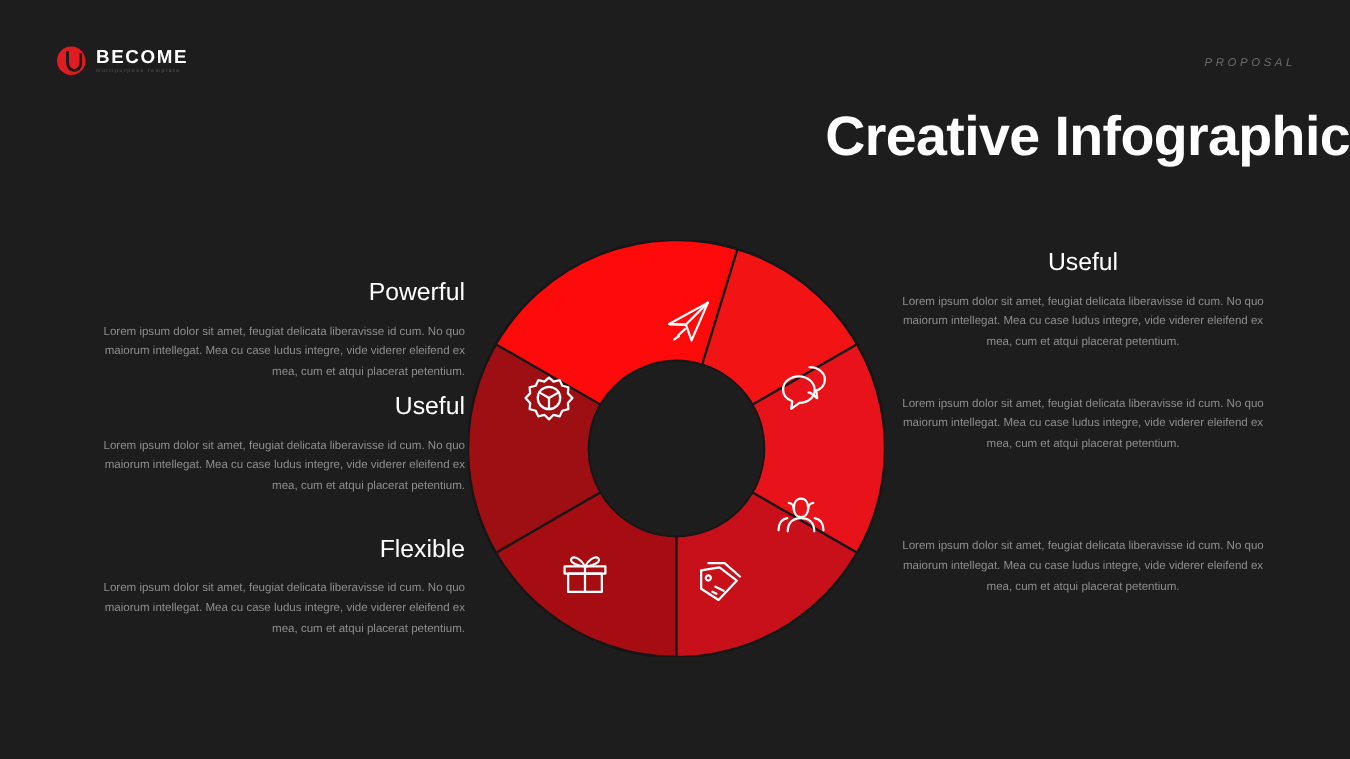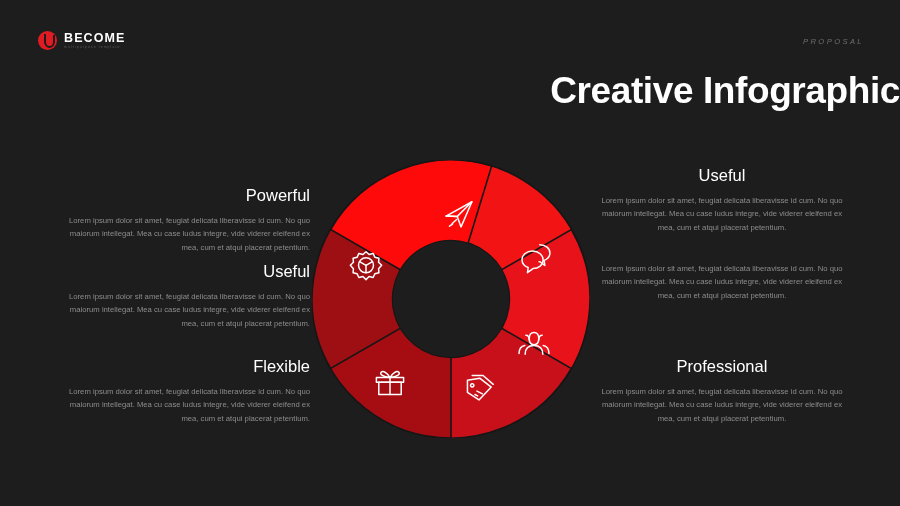--- a/index.html
+++ b/index.html
@@ -129,21 +129,20 @@
   <div class="block right b-useful">
     <div class="head">Useful</div>
     <div class="body">Lorem ipsum dolor sit amet, feugiat delicata liberavisse id cum. No quo maiorum intellegat. Mea cu case ludus integre, vide viderer eleifend ex mea, cum et atqui placerat petentium.</div>
   </div>
 
   <div class="block right b-creative">
     <div class="body">Lorem ipsum dolor sit amet, feugiat delicata liberavisse id cum. No quo maiorum intellegat. Mea cu case ludus integre, vide viderer eleifend ex mea, cum et atqui placerat petentium.</div>
   </div>
 
   <div class="block right b-prof">
-    <div class="head">Professional</div>
     <div class="body">Lorem ipsum dolor sit amet, feugiat delicata liberavisse id cum. No quo maiorum intellegat. Mea cu case ludus integre, vide viderer eleifend ex mea, cum et atqui placerat petentium.</div>
   </div>
 
   <div class="donut-wrap">
     <svg viewBox="0 0 278 278">
       <g id="petals">
           <path d="M 139 0 A 139 139 0 0 1 274.43743900514767 107.73180344620276 L 195.88372438216203 125.86735744740517 A 58.379999999999995 58.379999999999995 0 0 0 139 80.62 Z" fill="#f21414" stroke="#161616" stroke-width="1.6"></path>
           <path d="M 259.37753112603696 69.50000000000001 A 139 139 0 0 1 233.7977720486873 240.6581645250647 L 178.81506426044865 181.69642910052715 A 58.379999999999995 58.379999999999995 0 0 0 189.55856307293553 109.81 Z" fill="#e8121a" stroke="#161616" stroke-width="1.6"></path>
           <path d="M 259.37753112603696 208.5 A 139 139 0 0 1 98.36033304353961 271.92636107886193 L 121.93133987828664 194.829071653122 A 58.379999999999995 58.379999999999995 0 0 0 189.55856307293553 168.19 Z" fill="#c8101a" stroke="#161616" stroke-width="1.6"></path>
           <path d="M 139 278 A 139 139 0 0 1 3.562560994852305 170.2681965537972 L 82.11627561783797 152.13264255259483 A 58.379999999999995 58.379999999999995 0 0 0 139 197.38 Z" fill="#a50d12" stroke="#161616" stroke-width="1.6"></path>

